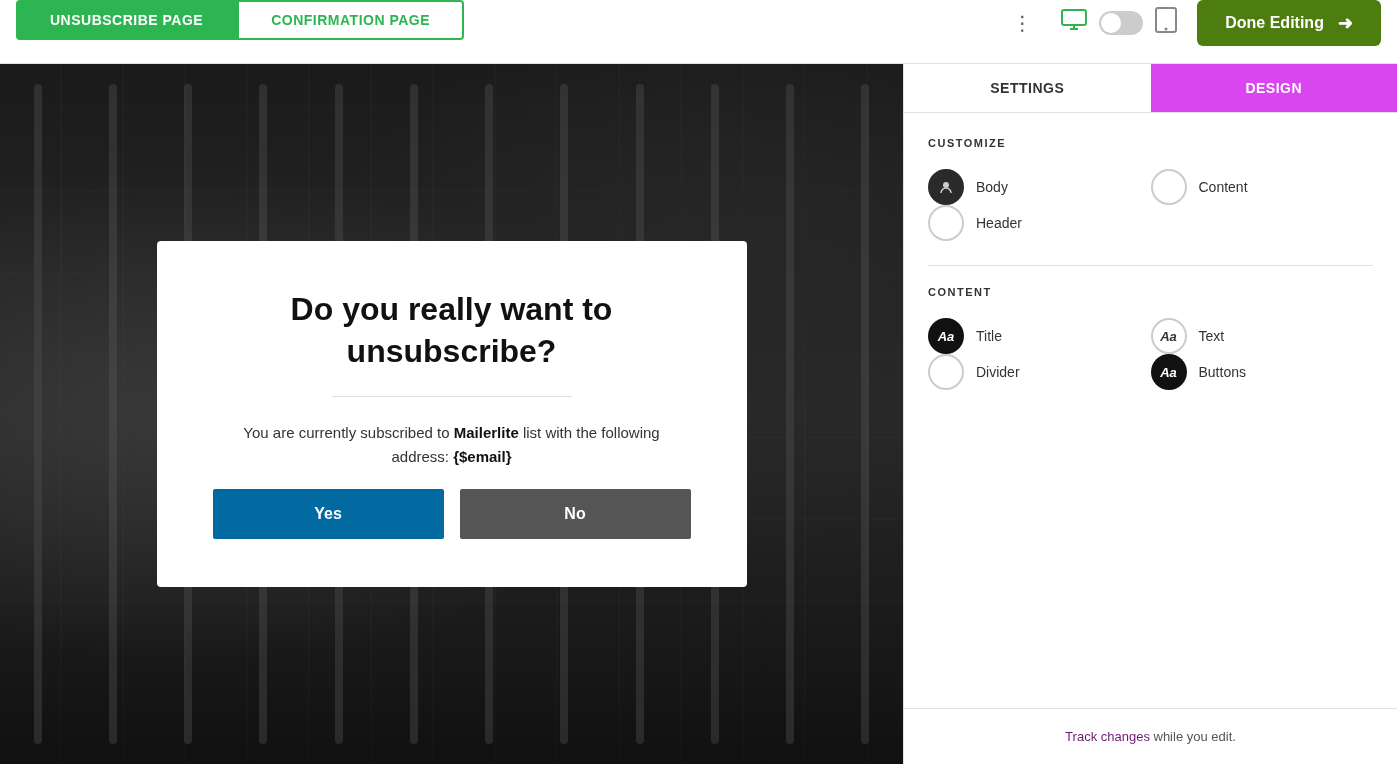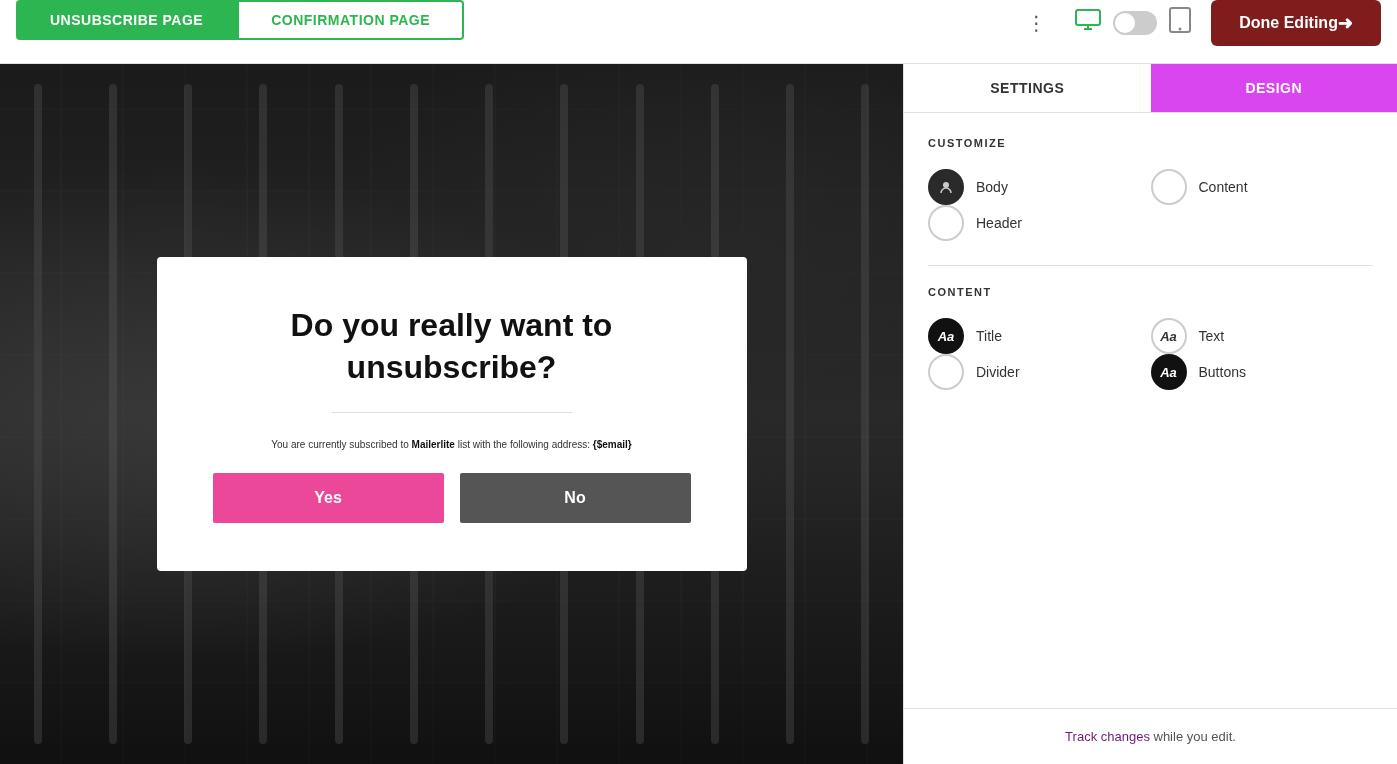--- a/index.html
+++ b/index.html
@@ -99,31 +99,31 @@
 
     .more-icon {
       font-size: 20px;
       color: #555;
       cursor: pointer;
       padding: 4px 8px;
       letter-spacing: 1px;
     }
 
     .done-editing-btn {
-      background: #7f1d1d;
+      background: #4d7c0f;
       color: #fff;
       border: none;
       padding: 12px 28px;
       font-size: 16px;
       font-weight: 600;
       border-radius: 6px;
       cursor: pointer;
       display: flex;
       align-items: center;
-      gap: 0;
+      gap: 14px;
     }
 
     .done-editing-btn .arrow-icon {
       font-size: 18px;
     }
 
     
     .main-content {
       display: flex;
       flex: 1;
@@ -226,21 +226,21 @@
     }
 
     .modal-divider {
       width: 240px;
       height: 1px;
       background: #ddd;
       margin: 4px 0;
     }
 
     .modal-body {
-      font-size: 10px;
+      font-size: 15px;
       color: #333;
       line-height: 1.6;
     }
 
     .modal-body .brand-name {
       font-weight: 700;
       color: #111;
     }
 
     .modal-body .email-var {
@@ -258,21 +258,21 @@
       flex: 1;
       padding: 16px;
       font-size: 16px;
       font-weight: 600;
       border: none;
       cursor: pointer;
       border-radius: 2px;
     }
 
     .btn-yes {
-      background: #ec4899;
+      background: #0369a1;
       color: #fff;
     }
 
     .btn-no {
       background: #555;
       color: #fff;
     }
 
     
     .right-panel {

